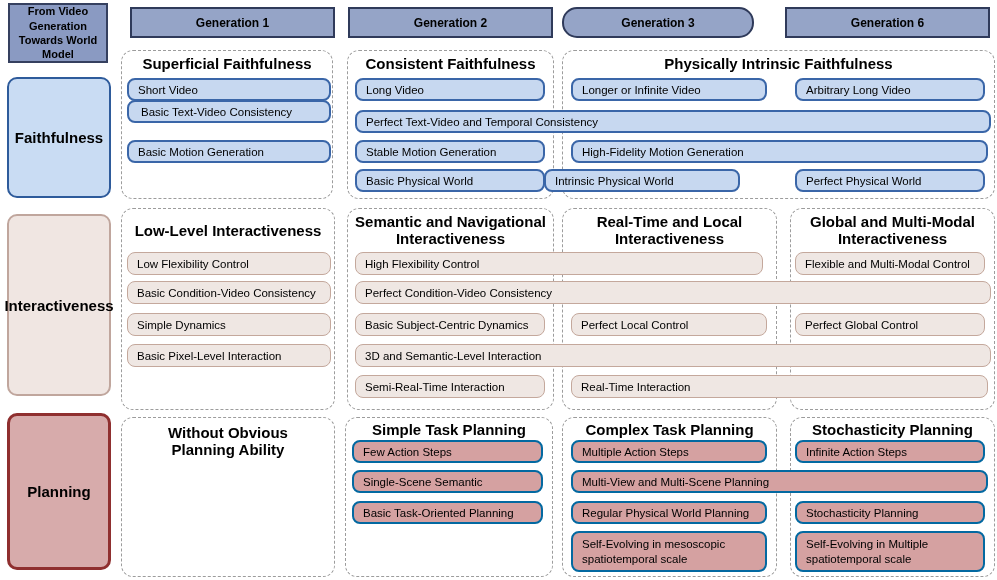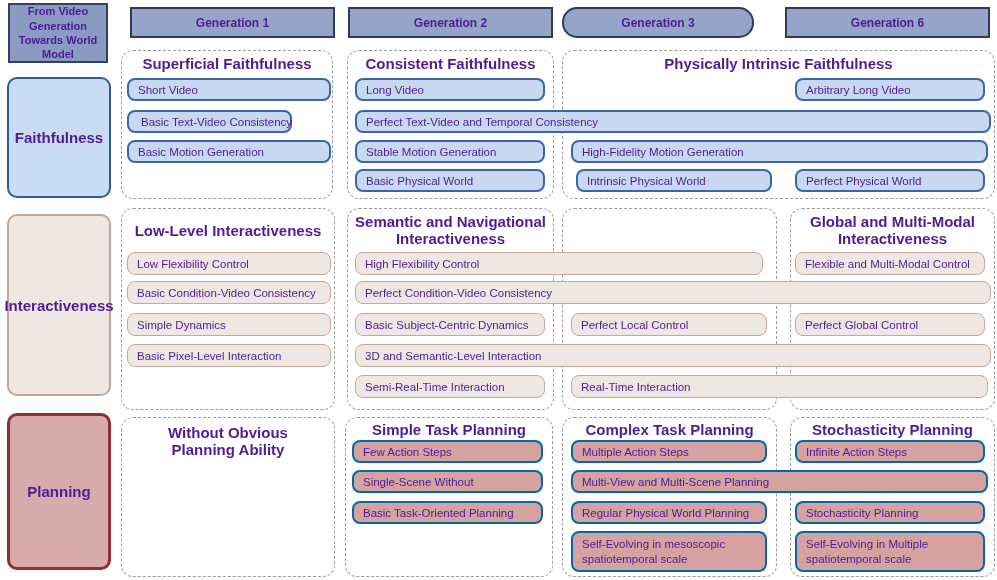--- a/index.html
+++ b/index.html
@@ -1,18 +1,18 @@
 <!DOCTYPE html>
 <html><head>
 <meta charset="utf-8">
 <style>
   html,body { margin:0; padding:0; background:#fff; }
   #stage {
     position:relative; width:997px; height:580px; background:#ffffff;
-    font-family:"Liberation Sans", sans-serif; color:#4c1d95; overflow:hidden;
+    font-family:"Liberation Sans", sans-serif; color:#000000; overflow:hidden;
   }
   .corner {
     position:absolute; left:8px; top:3px; width:100px; height:60px;
     background:#8a9ac2; border:2.5px solid #35405f;
     display:flex; align-items:center; justify-content:center; text-align:center;
     font-weight:bold; font-size:11px; line-height:1.3; box-sizing:border-box; padding:1px 6px;
   }
   .genhdr {
     position:absolute; top:7px; height:31px; background:#95a4c7; border:2px solid #2f3a5a;
     display:flex; align-items:center; justify-content:center;
@@ -61,41 +61,43 @@
 
   <div class="panel" style="left:121px;top:50px;width:212px;height:149px;"></div>
   <div class="panel" style="left:347px;top:50px;width:207px;height:149px;"></div>
   <div class="panel" style="left:562px;top:50px;width:433px;height:149px;"></div>
 
   <div class="ptitle" style="left:121px;top:55px;width:212px;">Superficial Faithfulness</div>
   <div class="ptitle" style="left:347px;top:55px;width:207px;">Consistent Faithfulness</div>
   <div class="ptitle" style="left:562px;top:55px;width:433px;">Physically Intrinsic Faithfulness</div>
 
   <div class="bar blue" style="left:127px;top:78px;width:204px;">Short Video</div>
-  <div class="bar blue" style="left:127px;top:110px;width:165px;padding-left:12px;">Basic Text-Video Consistency</div>
+  <div class="bar blue" style="left:127px;top:100px;width:204px;padding-left:12px;">Basic Text-Video Consistency</div>
   <div class="bar blue" style="left:127px;top:140px;width:204px;">Basic Motion Generation</div>
 
   <div class="bar blue" style="left:355px;top:78px;width:190px;">Long Video</div>
   <div class="bar blue" style="left:355px;top:110px;width:636px;">Perfect Text-Video and Temporal Consistency</div>
   <div class="bar blue" style="left:355px;top:140px;width:190px;">Stable Motion Generation</div>
   <div class="bar blue" style="left:355px;top:169px;width:190px;">Basic Physical World</div>
 
+  <div class="bar blue" style="left:571px;top:78px;width:196px;">Longer or Infinite Video</div>
   <div class="bar blue" style="left:571px;top:140px;width:417px;">High-Fidelity Motion Generation</div>
-  <div class="bar blue" style="left:576px;top:169px;width:196px;">Intrinsic Physical World</div>
+  <div class="bar blue" style="left:544px;top:169px;width:196px;">Intrinsic Physical World</div>
 
   <div class="bar blue" style="left:795px;top:78px;width:190px;">Arbitrary Long Video</div>
   <div class="bar blue" style="left:795px;top:169px;width:190px;">Perfect Physical World</div>
 
   <div class="panel" style="left:121px;top:208px;width:214px;height:202px;"></div>
   <div class="panel" style="left:347px;top:208px;width:207px;height:202px;"></div>
   <div class="panel" style="left:562px;top:208px;width:215px;height:202px;"></div>
   <div class="panel" style="left:790px;top:208px;width:205px;height:202px;"></div>
 
   <div class="ptitle" style="left:121px;top:222px;width:214px;">Low-Level Interactiveness</div>
   <div class="ptitle" style="left:352px;top:213px;width:197px;">Semantic and Navigational Interactiveness</div>
+  <div class="ptitle" style="left:582px;top:213px;width:175px;">Real-Time and Local Interactiveness</div>
   <div class="ptitle" style="left:795px;top:213px;width:195px;">Global and Multi-Modal Interactiveness</div>
 
   <div class="bar tan" style="left:127px;top:252px;width:204px;">Low Flexibility Control</div>
   <div class="bar tan" style="left:127px;top:281px;width:204px;">Basic Condition-Video Consistency</div>
   <div class="bar tan" style="left:127px;top:313px;width:204px;">Simple Dynamics</div>
   <div class="bar tan" style="left:127px;top:344px;width:204px;">Basic Pixel-Level Interaction</div>
 
   <div class="bar tan" style="left:355px;top:252px;width:408px;">High Flexibility Control</div>
   <div class="bar tan" style="left:355px;top:281px;width:636px;">Perfect Condition-Video Consistency</div>
   <div class="bar tan" style="left:355px;top:313px;width:190px;">Basic Subject-Centric Dynamics</div>
@@ -112,21 +114,21 @@
   <div class="panel" style="left:345px;top:417px;width:208px;height:160px;"></div>
   <div class="panel" style="left:562px;top:417px;width:215px;height:160px;"></div>
   <div class="panel" style="left:790px;top:417px;width:205px;height:160px;"></div>
 
   <div class="ptitle" style="left:146px;top:424px;width:164px;">Without Obvious Planning Ability</div>
   <div class="ptitle" style="left:345px;top:421px;width:208px;text-align:center;">Simple Task Planning</div>
   <div class="ptitle" style="left:562px;top:421px;width:215px;">Complex Task Planning</div>
   <div class="ptitle" style="left:790px;top:421px;width:205px;">Stochasticity Planning</div>
 
   <div class="bar red" style="left:352px;top:440px;width:191px;">Few Action Steps</div>
-  <div class="bar red" style="left:352px;top:470px;width:191px;">Single-Scene Without</div>
+  <div class="bar red" style="left:352px;top:470px;width:191px;">Single-Scene Semantic</div>
   <div class="bar red" style="left:352px;top:501px;width:191px;">Basic Task-Oriented Planning</div>
 
   <div class="bar red" style="left:571px;top:440px;width:196px;">Multiple Action Steps</div>
   <div class="bar red" style="left:571px;top:470px;width:417px;">Multi-View and Multi-Scene Planning</div>
   <div class="bar red" style="left:571px;top:501px;width:196px;">Regular Physical World Planning</div>
   <div class="bar red tall" style="left:571px;top:531px;width:196px;">Self-Evolving in mesoscopic spatiotemporal scale</div>
 
   <div class="bar red" style="left:795px;top:440px;width:190px;">Infinite Action Steps</div>
   <div class="bar red" style="left:795px;top:501px;width:190px;">Stochasticity Planning</div>
   <div class="bar red tall" style="left:795px;top:531px;width:190px;">Self-Evolving in Multiple spatiotemporal scale</div>

